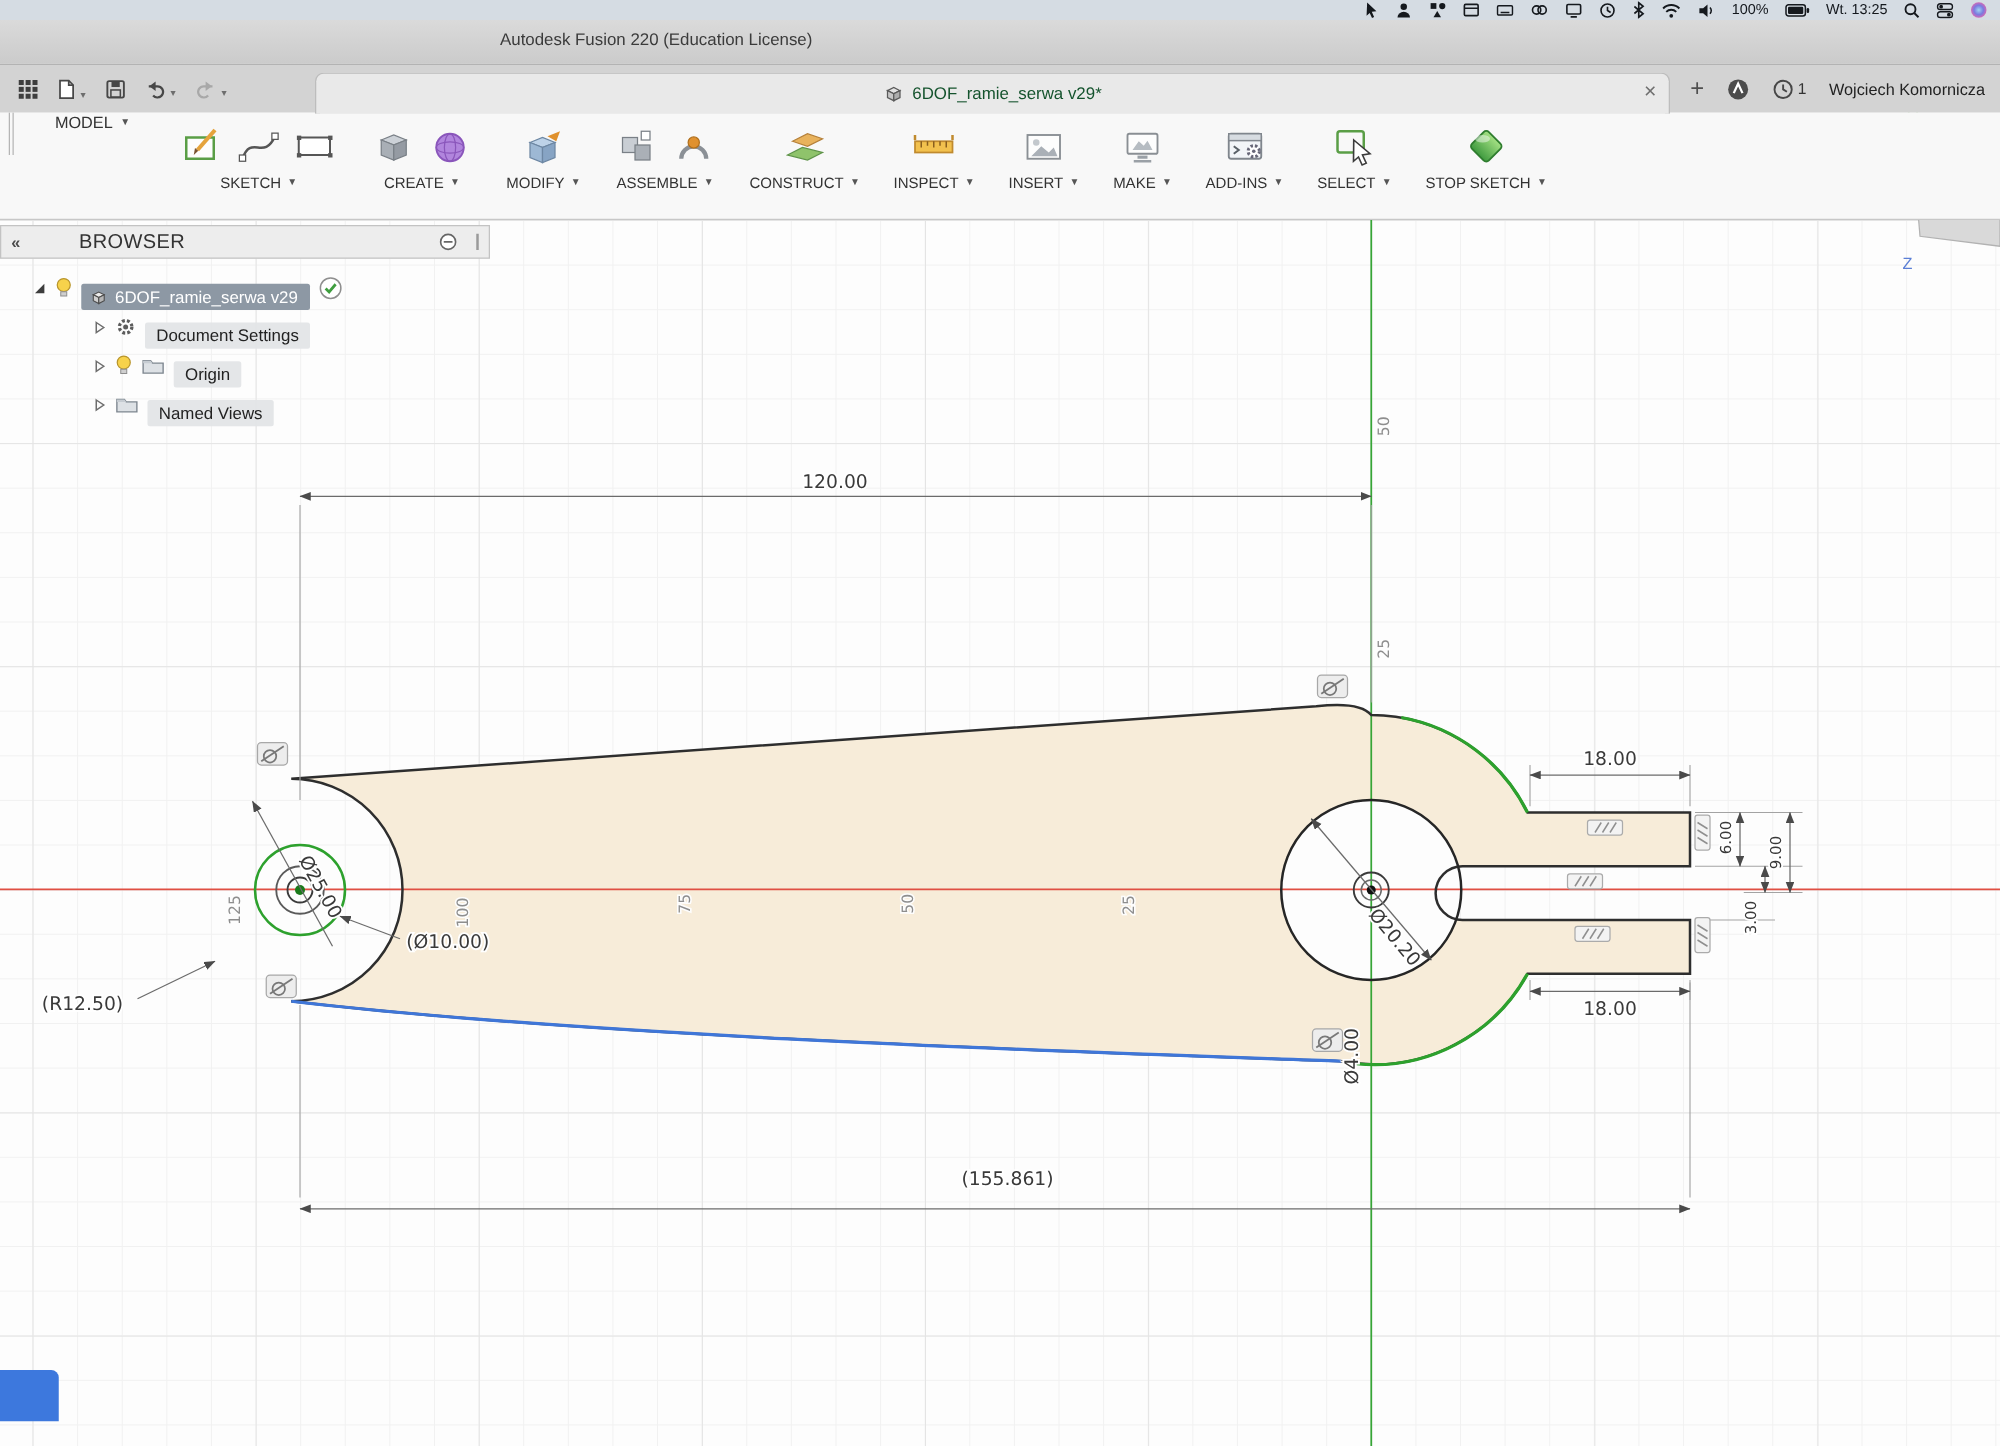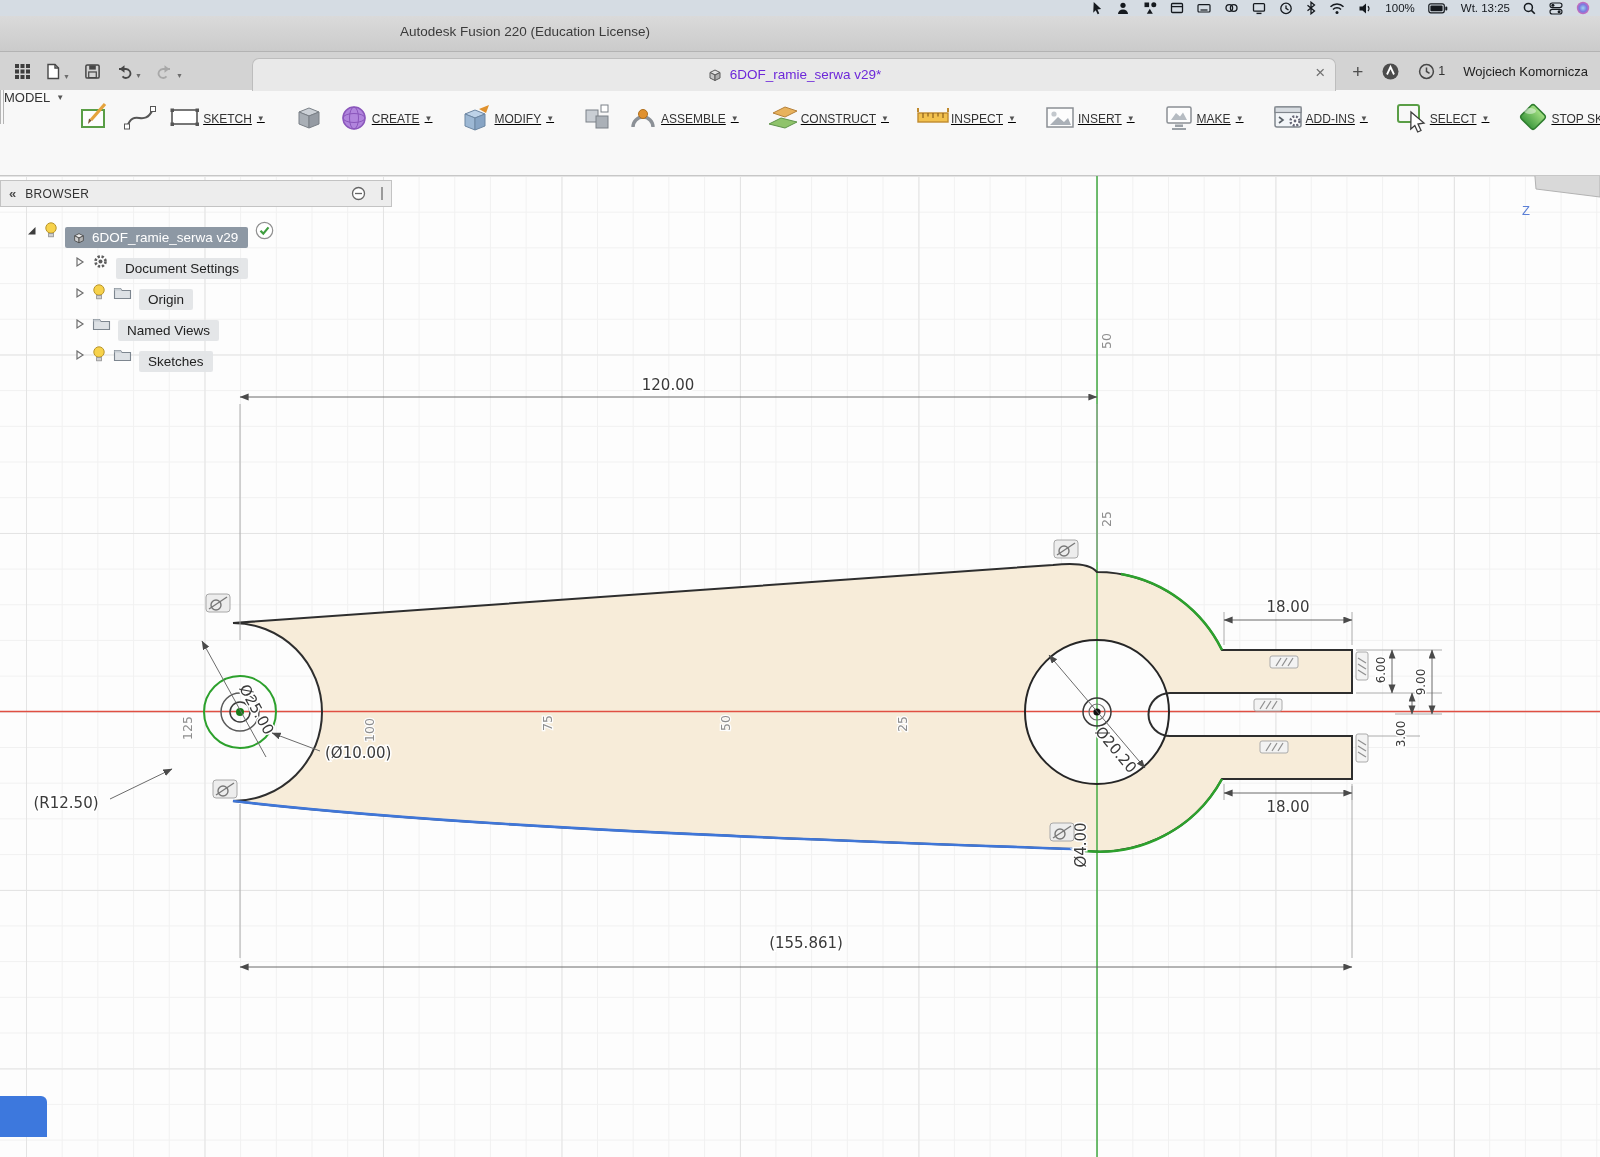--- a/index.html
+++ b/index.html
@@ -19,48 +19,48 @@
   .titlebar .title{position:absolute;left:400px;top:8px;font-size:13.5px;color:#3b3b3b;}
 
   
   .tabrow{position:absolute;top:52px;left:0;right:0;height:38px;background:#d3d3d3;z-index:28;
           display:flex;align-items:center;}
   .tr-left{display:flex;align-items:center;gap:14px;padding:0 14px;width:224px;flex:none;}
   .tr-left .with-chev{display:flex;align-items:flex-end;gap:2px;}
   .chev-sm{font-size:7px;color:#6d6d6d;line-height:1;}
   .doctab{flex:1;height:32px;margin-top:6px;background:#e9e9e9;border:1px solid #bdbdbd;border-bottom:none;
           border-radius:7px 7px 0 0;position:relative;display:flex;align-items:center;justify-content:center;gap:7px;}
-  .doctab .tab-label{font-size:13.5px;color:#6d28d9;}
+  .doctab .tab-label{font-size:13.5px;color:#14532d;}
   .tab-close{position:absolute;right:10px;top:4px;font-size:17px;color:#707070;cursor:default;}
   .tr-right{display:flex;align-items:center;gap:18px;padding:0 12px 0 16px;flex:none;}
   .tab-plus{font-size:19px;color:#4f4f4f;line-height:1;}
   .notif{display:flex;align-items:center;gap:3px;font-size:12.5px;color:#333;}
   .username{font-size:13px;color:#222;white-space:nowrap;max-width:165px;overflow:hidden;}
 
   
   .toolbar{position:absolute;top:90px;left:0;right:0;height:85px;background:#f8f8f8;z-index:27;
            border-bottom:1px solid #c7c7c7;display:flex;align-items:flex-start;}
   .grip{width:18px;display:flex;align-items:center;justify-content:center;gap:2px;}
   .grip i{display:block;width:1px;height:34px;background:#b5b5b5;}
   .model-btn{width:112px;display:flex;align-items:center;justify-content:center;gap:6px;
              font-size:13px;color:#333;}
   .tb-sep{width:1px;background:#dcdcdc;margin:8px 0;}
-  .tb-group{display:flex;flex-direction:row;align-items:center;justify-content:space-between;
-            padding:9px 13px 11px;text-decoration:underline;}
+  .tb-group{display:flex;flex-direction:column;align-items:center;justify-content:space-between;
+            padding:9px 13px 11px;}
   .tb-icons{display:flex;align-items:center;gap:9px;flex:1;}
   .tb-label{display:flex;align-items:center;gap:5px;font-size:12px;color:#333;padding-top:4px;white-space:nowrap;}
   .chev{font-size:8px;color:#555;line-height:1;}
   .ti{width:36px;height:36px;}
 
   
   .browser{position:absolute;left:0;top:180px;width:392px;z-index:20;}
   .br-header{height:25px;background:rgba(236,236,236,0.97);border:1px solid #c3c3c3;
              display:flex;align-items:center;padding:0 8px;gap:9px;}
   .br-collapse{font-size:13px;color:#4c4c4c;font-weight:bold;line-height:1;}
-  .br-title{font-size:12px;color:#333;letter-spacing:.3px;flex:1;}
+  .br-title{font-size:16px;color:#333;letter-spacing:.3px;flex:1;margin-left:38px;}
   .br-grip{width:2px;height:13px;background:#9a9a9a;margin-left:6px;}
   .tree{padding-top:9px;display:flex;flex-direction:column;gap:2px;}
   .brow{display:flex;align-items:center;height:29px;gap:7px;}
   .brow.root{padding-left:26px;}
   .brow.child{padding-left:74px;}
   .chip{background:rgba(226,228,230,0.93);padding:3px 9px;border-radius:2px;font-size:13.5px;color:#222;
         display:flex;align-items:center;gap:6px;white-space:nowrap;margin-top:14px;}
   .brow.root .chip{background:#8d98a4;color:#fff;padding:3px 10px 3px 7px;}
 
   
@@ -664,36 +664,20 @@
           <polygon points="3,2 9,6 3,10" fill="#fafafa" stroke="#6e6e6e" stroke-width="1.2"></polygon>
         </svg>
       <svg width="19" height="15" viewBox="0 0 19 15">
           <path d="M1.5,3.5 h6 l1.5,2 h8.5 v8 h-16 z" fill="#dde1e5" stroke="#7d868f" stroke-width="1.1"></path>
           <path d="M1.5,3.5 h6 l1.5,2 h-7.5 z" fill="#c6ccd2"></path>
         </svg>
       <span class="chip">
           <span>Named Views</span>
         </span>
     </div>
-    <div class="brow child">
-      <svg width="11" height="12" viewBox="0 0 11 12">
-          <polygon points="3,2 9,6 3,10" fill="#fafafa" stroke="#6e6e6e" stroke-width="1.2"></polygon>
-        </svg>
-      <svg width="14" height="17" viewBox="0 0 14 17">
-          <circle cx="7" cy="6" r="5.2" fill="#f7d24b" stroke="#b8952c"></circle>
-          <rect x="4.6" y="11.4" width="4.8" height="3.4" fill="#cfcfcf" stroke="#8e8e8e" stroke-width="0.8"></rect>
-        </svg>
-      <svg width="19" height="15" viewBox="0 0 19 15">
-          <path d="M1.5,3.5 h6 l1.5,2 h8.5 v8 h-16 z" fill="#dde1e5" stroke="#7d868f" stroke-width="1.1"></path>
-          <path d="M1.5,3.5 h6 l1.5,2 h-7.5 z" fill="#c6ccd2"></path>
-        </svg>
-      <span class="chip">
-          <span>Sketches</span>
-        </span>
-    </div>
   </div>
 </div>
 
 <div class="viewcube">
   <svg width="80" height="140" viewBox="0 0 80 140">
     <text x="6" y="14" font-size="13" fill="#6fbf4f">Y</text>
     <polygon points="10,32 80,24 80,112 16,104" fill="#d9d9d9" stroke="#b2b2b2"></polygon>
     <text x="38" y="74" font-size="13" fill="#666">FRONT</text>
     <text x="2" y="130" font-size="13" fill="#5b7fd6">Z</text>
   </svg>

